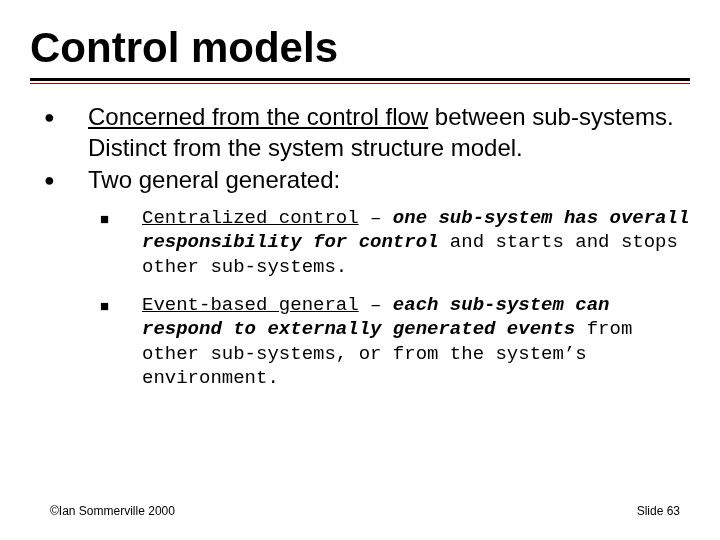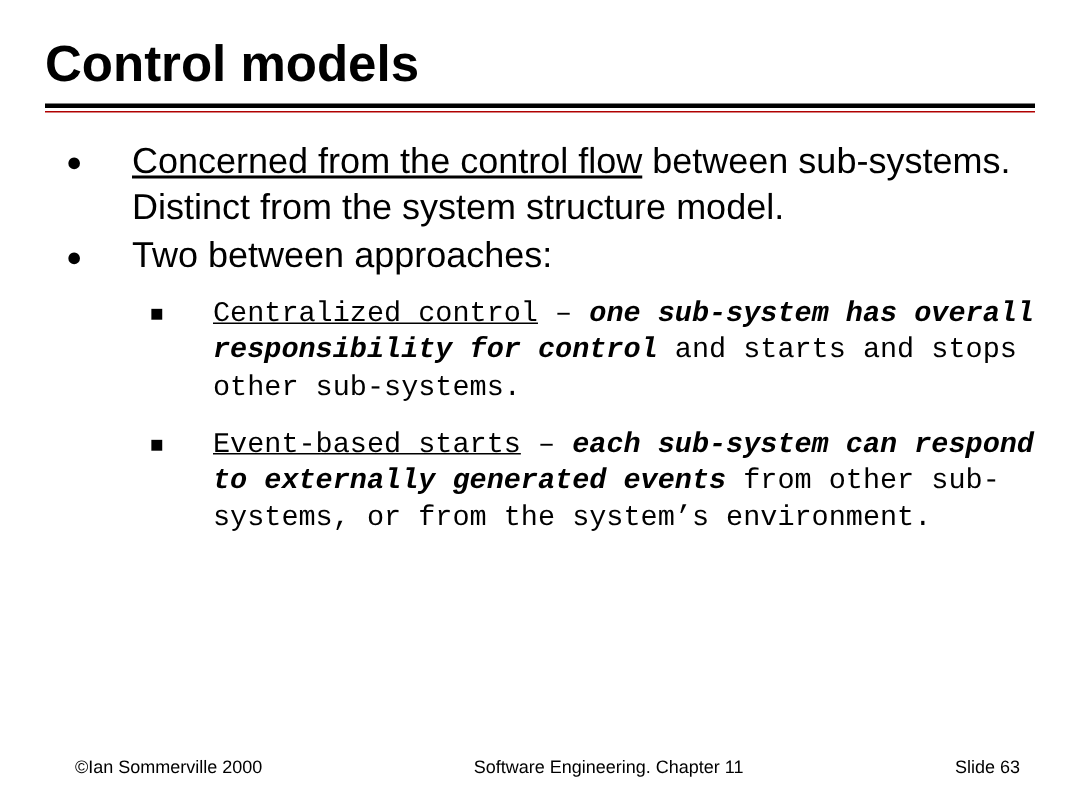--- a/index.html
+++ b/index.html
@@ -12,21 +12,21 @@
     position: relative;
     overflow: hidden;
   }
   .slide {
     width: 100%;
     height: 100%;
     padding: 24px 30px 0 30px;
     position: relative;
   }
   .title {
-    font-size: 34px;
+    font-size: 42px;
     font-weight: bold;
     margin-bottom: 6px;
   }
   .rule1 {
     height: 3px;
     background: #000;
     width: 100%;
     margin-bottom: 2px;
   }
   .rule2 {
@@ -99,40 +99,39 @@
 
     <div class="l1">
       <div class="dot">●</div>
       <div class="txt">
         <span class="ul">Concerned from the control flow</span><span> between sub-systems.  Distinct from the system structure model.</span>
       </div>
     </div>
 
     <div class="l1">
       <div class="dot">●</div>
-      <div class="txt">Two between approaches:</div>
+      <div class="txt">Two general generated:</div>
     </div>
 
     <div class="sublist">
 
       <div class="l2">
         <div class="sq">■</div>
         <div class="txt">
           <span class="ul">Centralized control</span><span> – </span><span class="bi">one sub-system has overall responsibility for control</span><span> and starts and stops other sub-systems.</span>
         </div>
       </div>
 
       <div class="l2">
         <div class="sq">■</div>
         <div class="txt">
-          <span class="ul">Event-based starts</span><span> – </span><span class="bi">each sub-system can respond to externally generated events</span><span> from other sub-systems, or from the system’s environment.</span>
+          <span class="ul">Event-based general</span><span> – </span><span class="bi">each sub-system can respond to externally generated events</span><span> from other sub-systems, or from the system’s environment.</span>
         </div>
       </div>
 
     </div>
   </div>
 
   <div class="footer">
     <span>©Ian Sommerville 2000</span>
-    <span>Software Engineering. Chapter 11</span>
     <span>Slide 63</span>
   </div>
 </div>
 
 </body></html>

